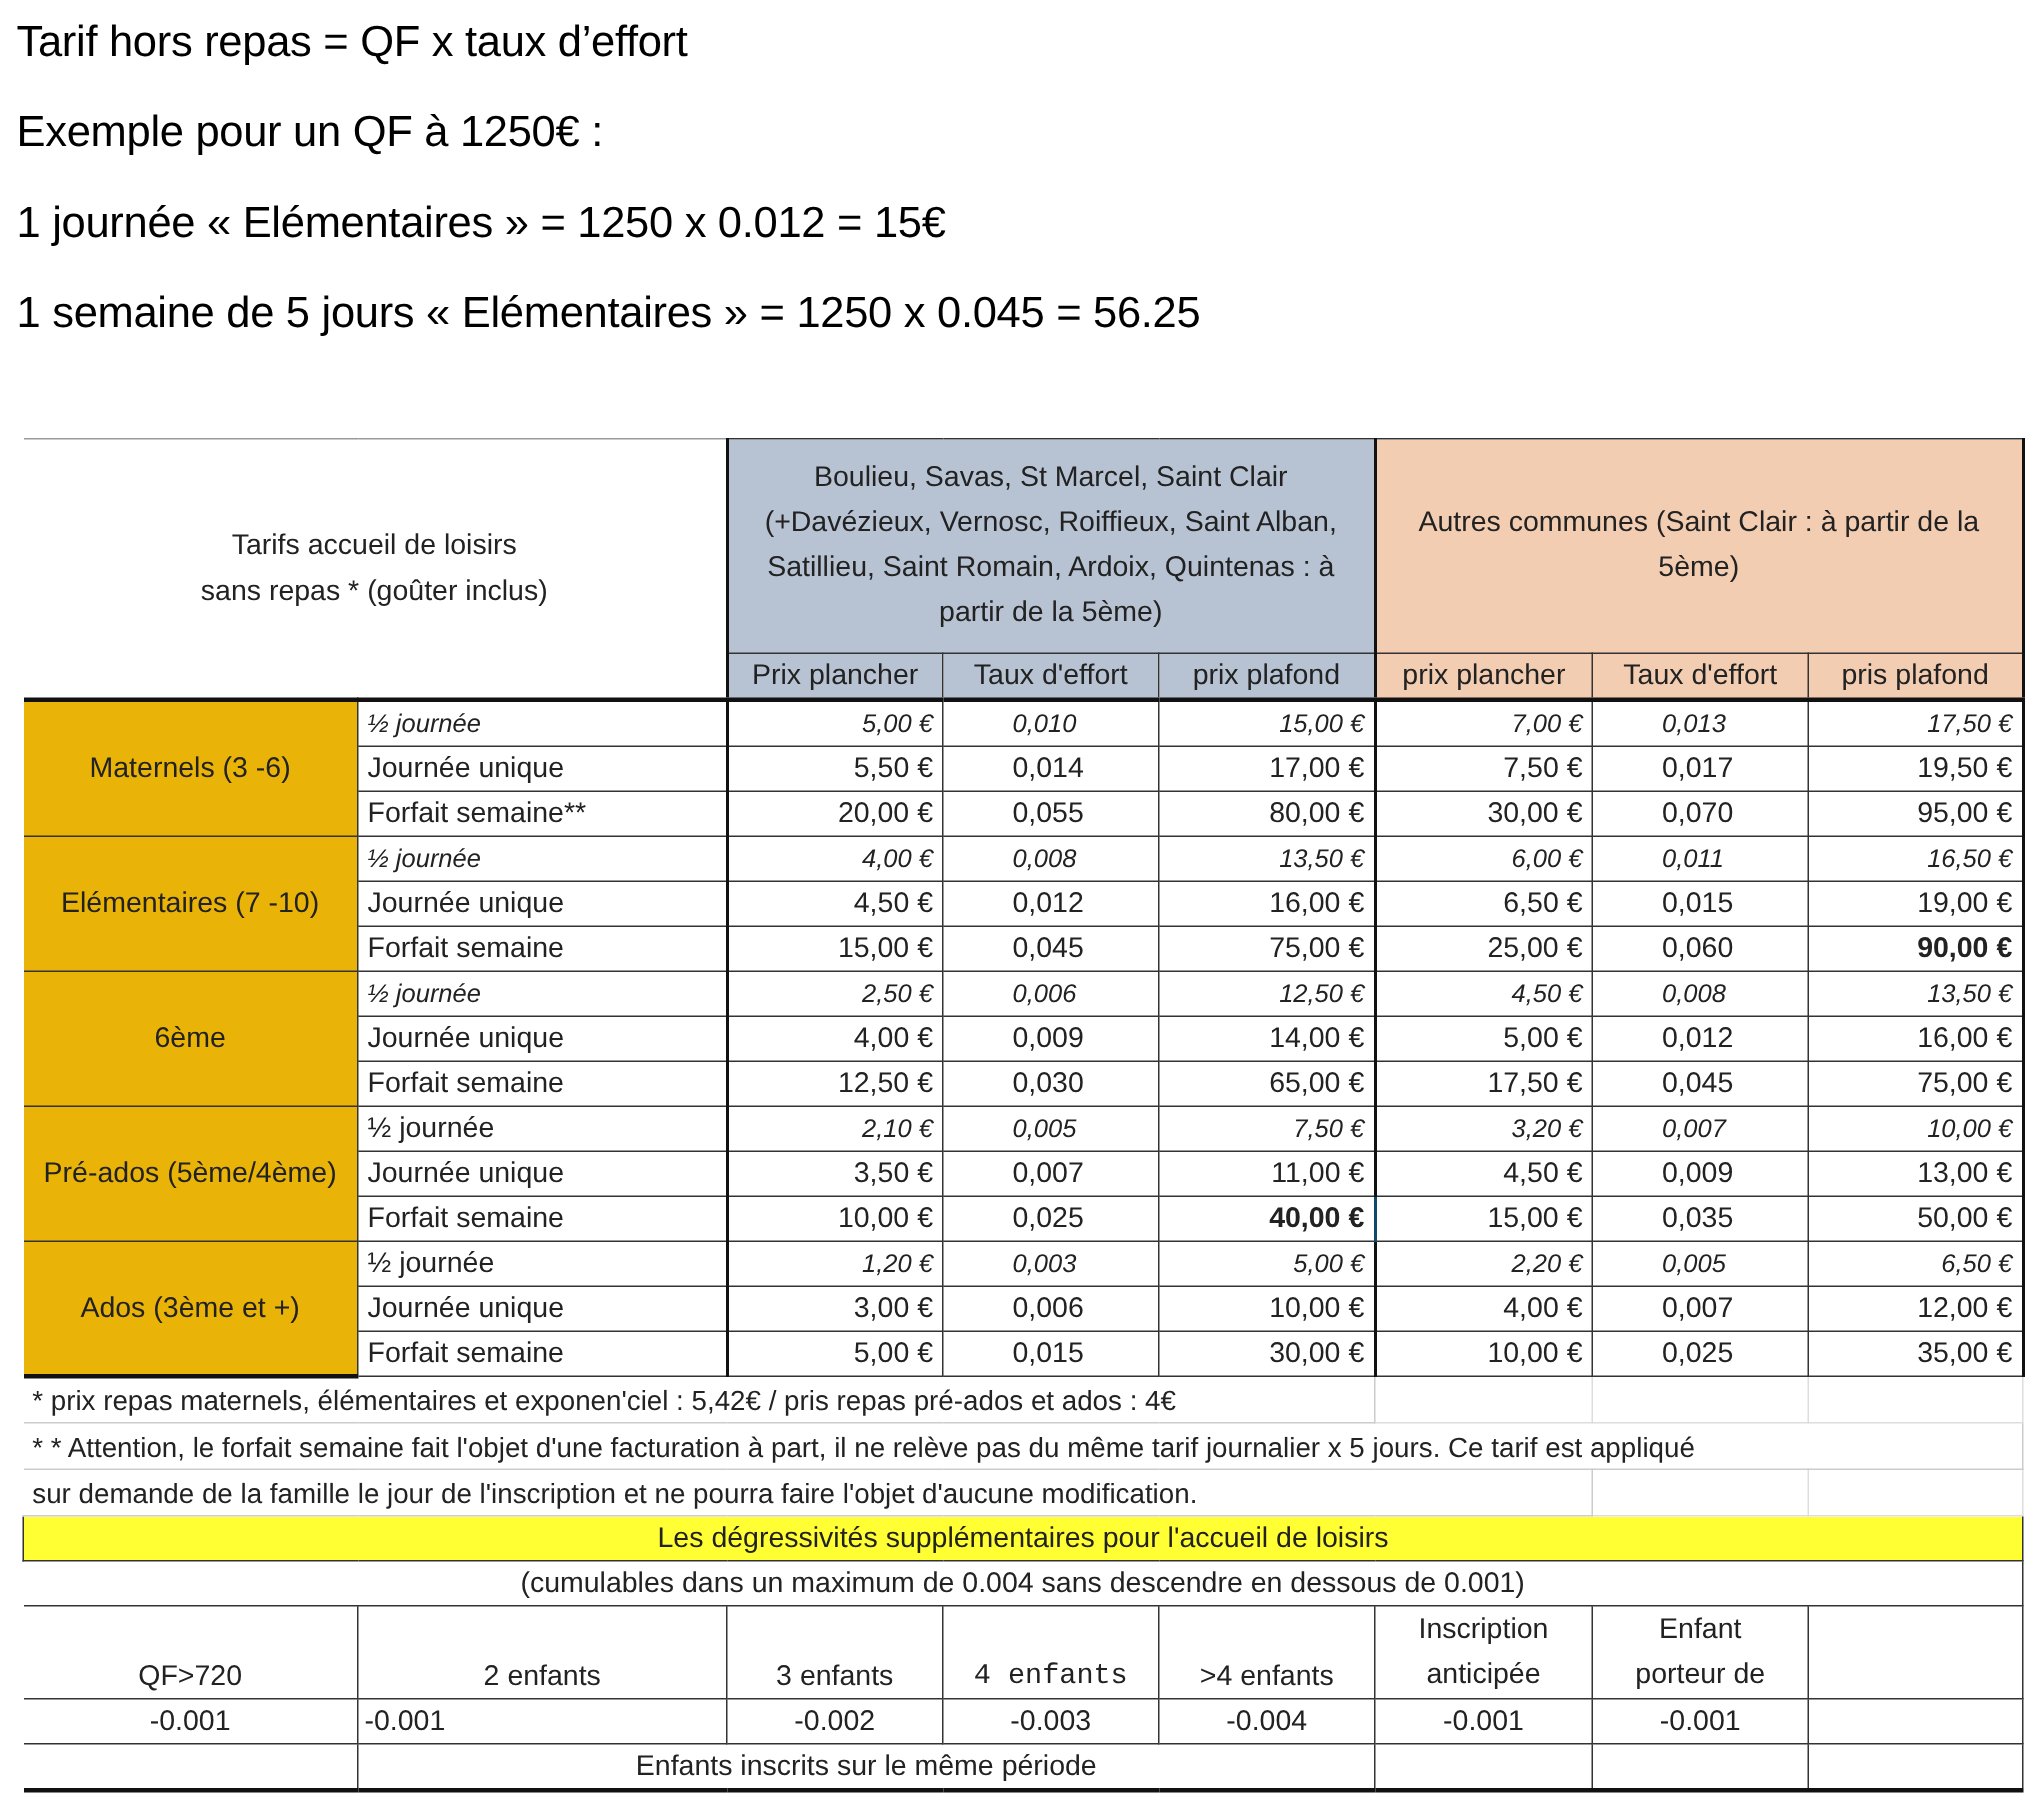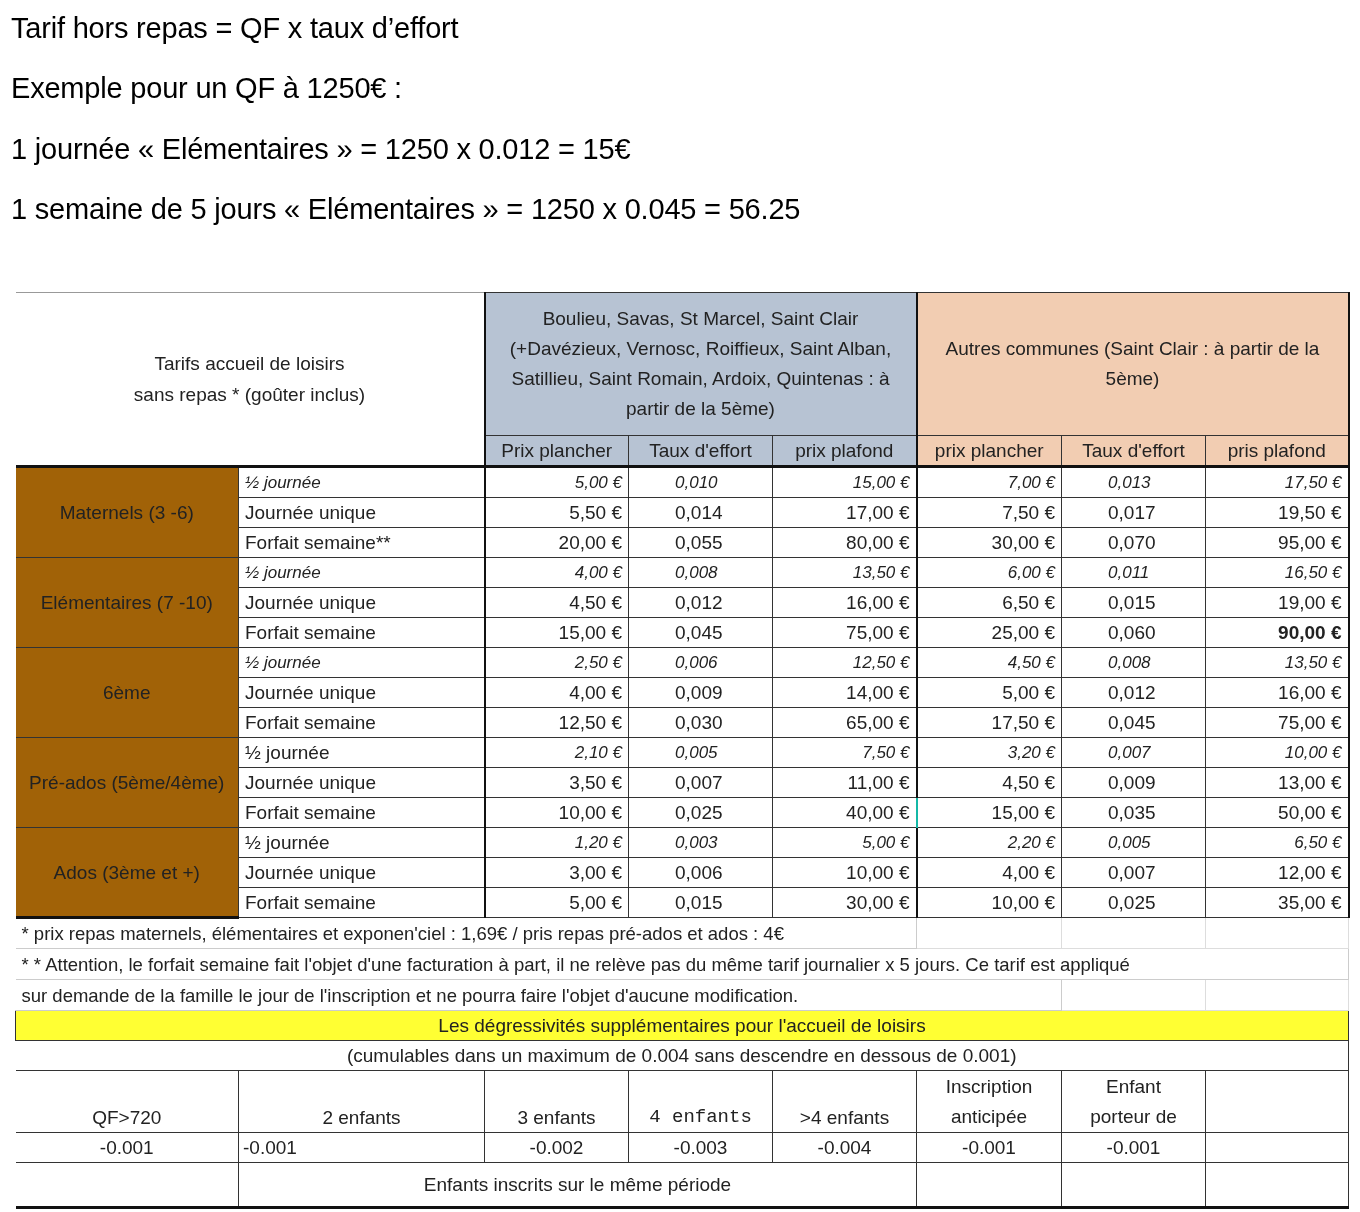--- a/index.html
+++ b/index.html
@@ -7,21 +7,21 @@
          font-family:"Liberation Sans", sans-serif; color:#111; }
   .intro { position:absolute; left:11px; font-size:29px; color:#000; white-space:nowrap; letter-spacing:-0.2px; }
   table.tarifs { position:absolute; left:15px; top:292px; border-collapse:collapse; table-layout:fixed;
                  font-size:19px; color:#222; }
   table.tarifs td { border:1px solid #333; padding:0 6px; height:29px; overflow:hidden; white-space:nowrap; line-height:29px; }
   .hdr-title { text-align:center; vertical-align:middle; white-space:normal !important; line-height:31px !important; background:#fff; }
   .hdr-blue { background:#b7c3d3; text-align:center; white-space:normal !important; line-height:30px !important; font-size:19px; }
   .hdr-orange { background:#f2cdb2; text-align:center; white-space:normal !important; line-height:30px !important; font-size:19px; }
   .sub-blue { background:#b7c3d3; text-align:center; }
   .sub-orange { background:#f2cdb2; text-align:center; }
-  .group { background:#a16207; text-align:center; vertical-align:middle; }
+  .group { background:#eab308; text-align:center; vertical-align:middle; }
   .lbl { text-align:left; }
   .half { font-style:italic; font-size:17px; }
   .num { text-align:right; }
   .rate { text-align:left; padding-left:46px !important; }
   .thick-top td { border-top:3px solid #111; }
   .note { text-align:left; font-size:18.5px; }
   .yellow { background:#ffff33; text-align:center; }
   .c { text-align:center; }
   .thick-bottom td { border-bottom:3px solid #111; }
 </style>
@@ -166,21 +166,21 @@
     <td class="rate">0,007</td>
     <td class="num" style="border-right:2px solid #111;">11,00 €</td>
     <td class="num">4,50 €</td>
     <td class="rate">0,009</td>
     <td class="num" style="border-right:2px solid #111;">13,00 €</td>
   </tr>
   <tr>
     <td class="lbl">Forfait semaine</td>
     <td class="num" style="border-left:2px solid #111;">10,00 €</td>
     <td class="rate">0,025</td>
-    <td class="num" style="border-right:2px solid #14b8a6;">40,00 €</td>
+    <td class="num" style="border-right:2px solid #0c4a6e;font-weight:bold;">40,00 €</td>
     <td class="num">15,00 €</td>
     <td class="rate">0,035</td>
     <td class="num" style="border-right:2px solid #111;">50,00 €</td>
   </tr>
 
   <tr class="thick-top">
     <td rowspan="3" class="group" style="border-left:none;border-bottom:3px solid #111;">Ados (3ème et +)</td>
     <td class="lbl">½ journée</td>
     <td class="num half" style="border-left:2px solid #111;">1,20 €</td>
     <td class="rate half">0,003</td>
@@ -202,21 +202,21 @@
     <td class="lbl">Forfait semaine</td>
     <td class="num" style="border-left:2px solid #111;">5,00 €</td>
     <td class="rate">0,015</td>
     <td class="num" style="border-right:2px solid #111;">30,00 €</td>
     <td class="num">10,00 €</td>
     <td class="rate">0,025</td>
     <td class="num" style="border-right:2px solid #111;">35,00 €</td>
   </tr>
 
   <tr style="height:30px;">
-    <td colspan="5" class="note" style="border-left:none;border-color:#ccc;">* prix repas maternels, élémentaires et exponen'ciel : 1,69€ / pris repas pré-ados et ados : 4€</td>
+    <td colspan="5" class="note" style="border-left:none;border-color:#ccc;">* prix repas maternels, élémentaires et exponen'ciel : 5,42€ / pris repas pré-ados et ados : 4€</td>
     <td style="border-color:#ddd;"></td>
     <td style="border-color:#ddd;"></td>
     <td style="border-color:#ddd;"></td>
   </tr>
   <tr style="height:31px;">
     <td colspan="8" class="note" style="border-left:none;border-color:#ccc;">* * Attention, le forfait semaine fait l'objet d'une facturation à part, il ne relève pas du même tarif journalier x 5 jours. Ce tarif est appliqué</td>
   </tr>
   <tr style="height:31px;">
     <td colspan="6" class="note" style="border-left:none;border-color:#ccc;">sur demande de la famille le jour de l'inscription et ne pourra faire l'objet d'aucune modification.</td>
     <td style="border-color:#ddd;"></td>
@@ -248,21 +248,21 @@
   <tr style="height:30px;">
     <td class="c" style="border-left:none;">-0.001</td>
     <td style="text-align:left;padding-left:4px;">-0.001</td>
     <td class="c">-0.002</td>
     <td class="c">-0.003</td>
     <td class="c">-0.004</td>
     <td class="c">-0.001</td>
     <td class="c">-0.001</td>
     <td></td>
   </tr>
-  <tr style="height:45px;">
+  <tr style="height:31px;">
     <td style="border-left:none;border-bottom:3px solid #111;"></td>
     <td colspan="4" class="c" style="border-bottom:3px solid #111;">Enfants inscrits sur le même période</td>
     <td style="border-bottom:3px solid #111;"></td>
     <td style="border-bottom:3px solid #111;"></td>
     <td style="border-bottom:3px solid #111;"></td>
   </tr>
 </tbody>
   </table>
 
 </body></html>

